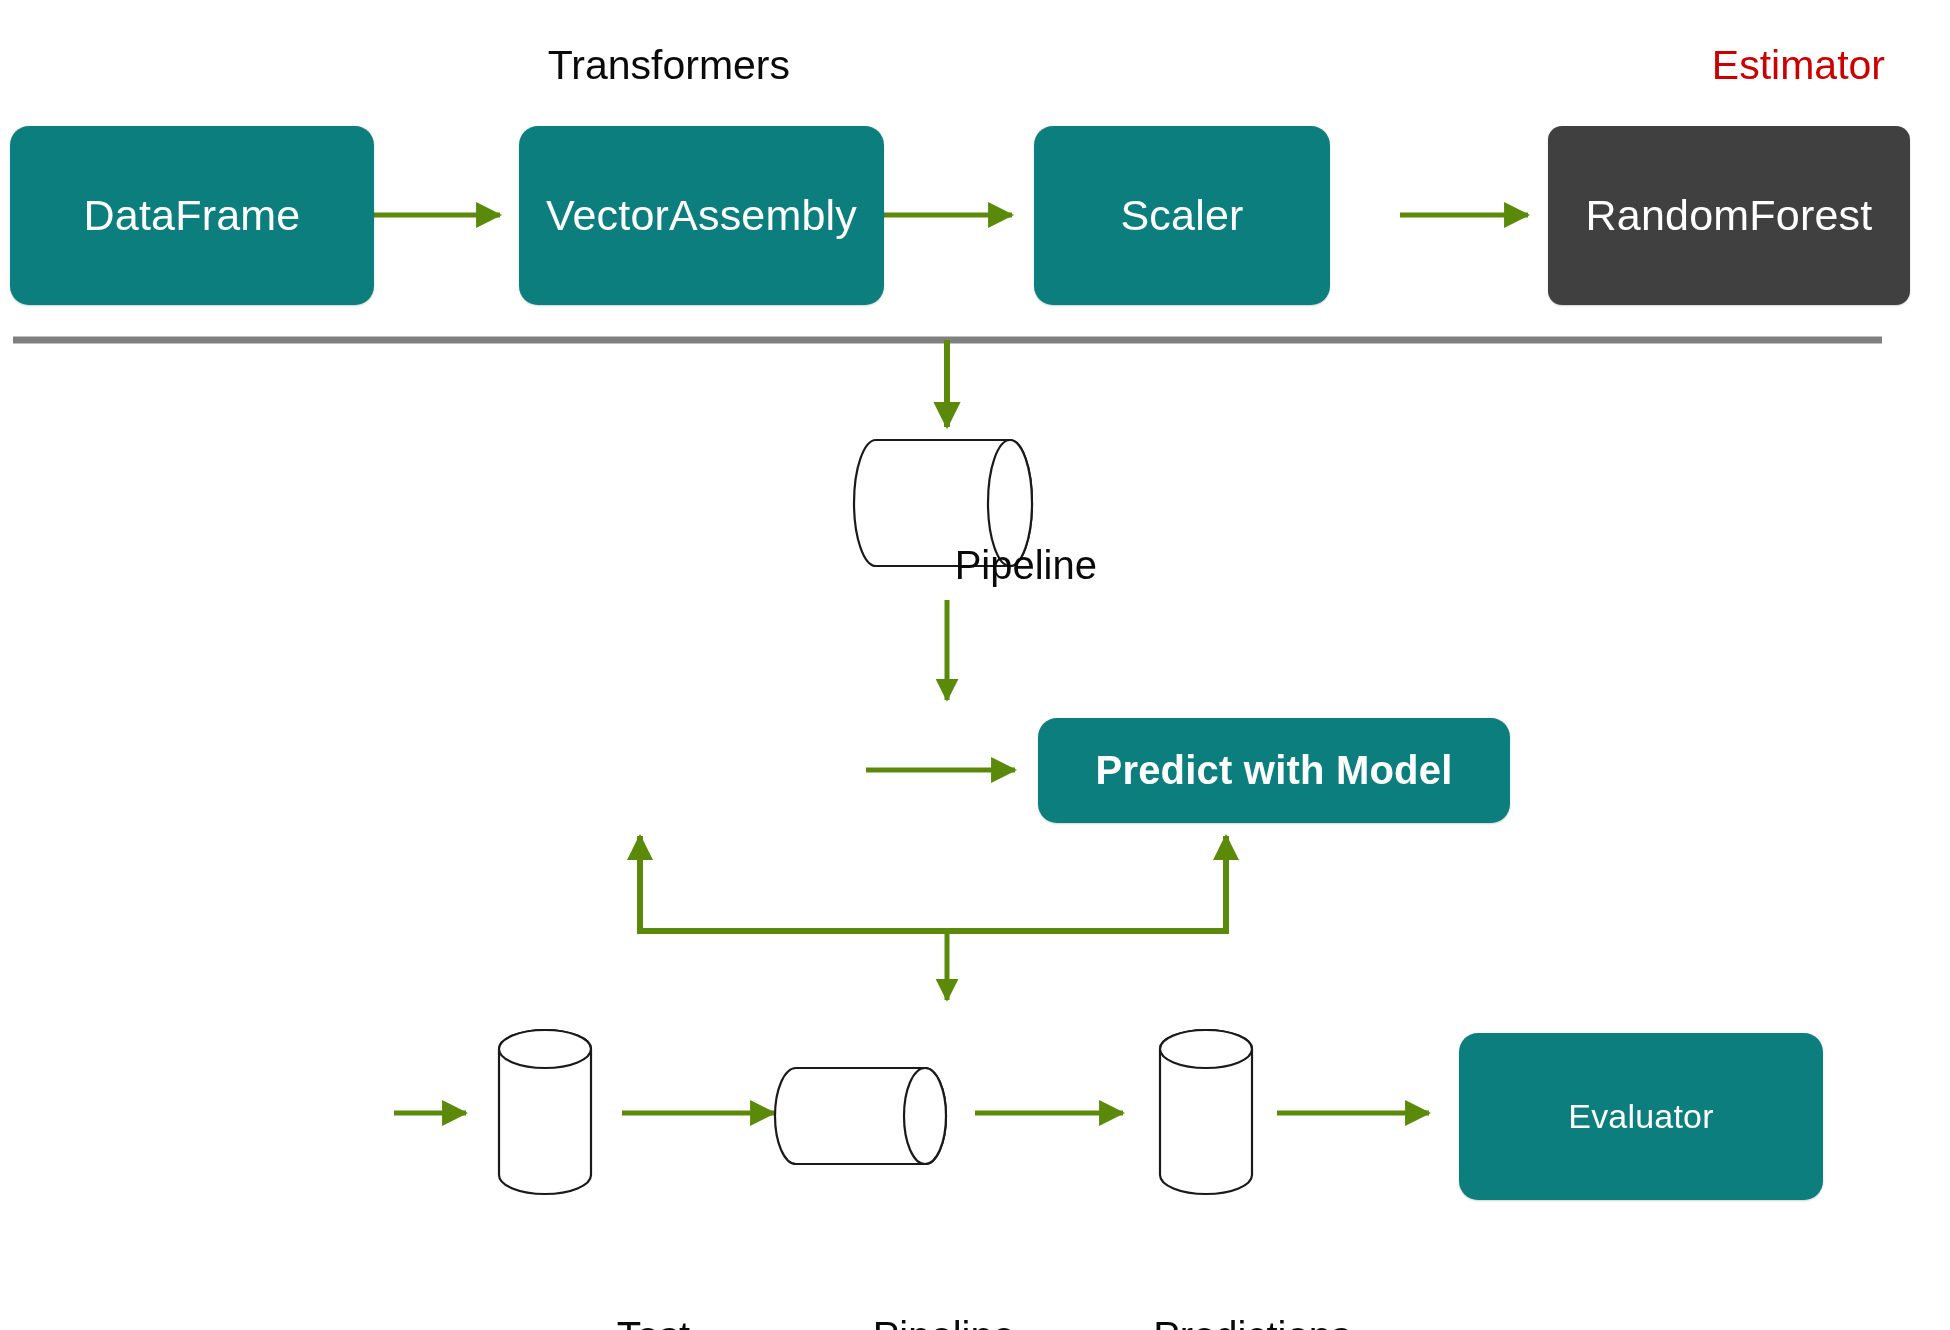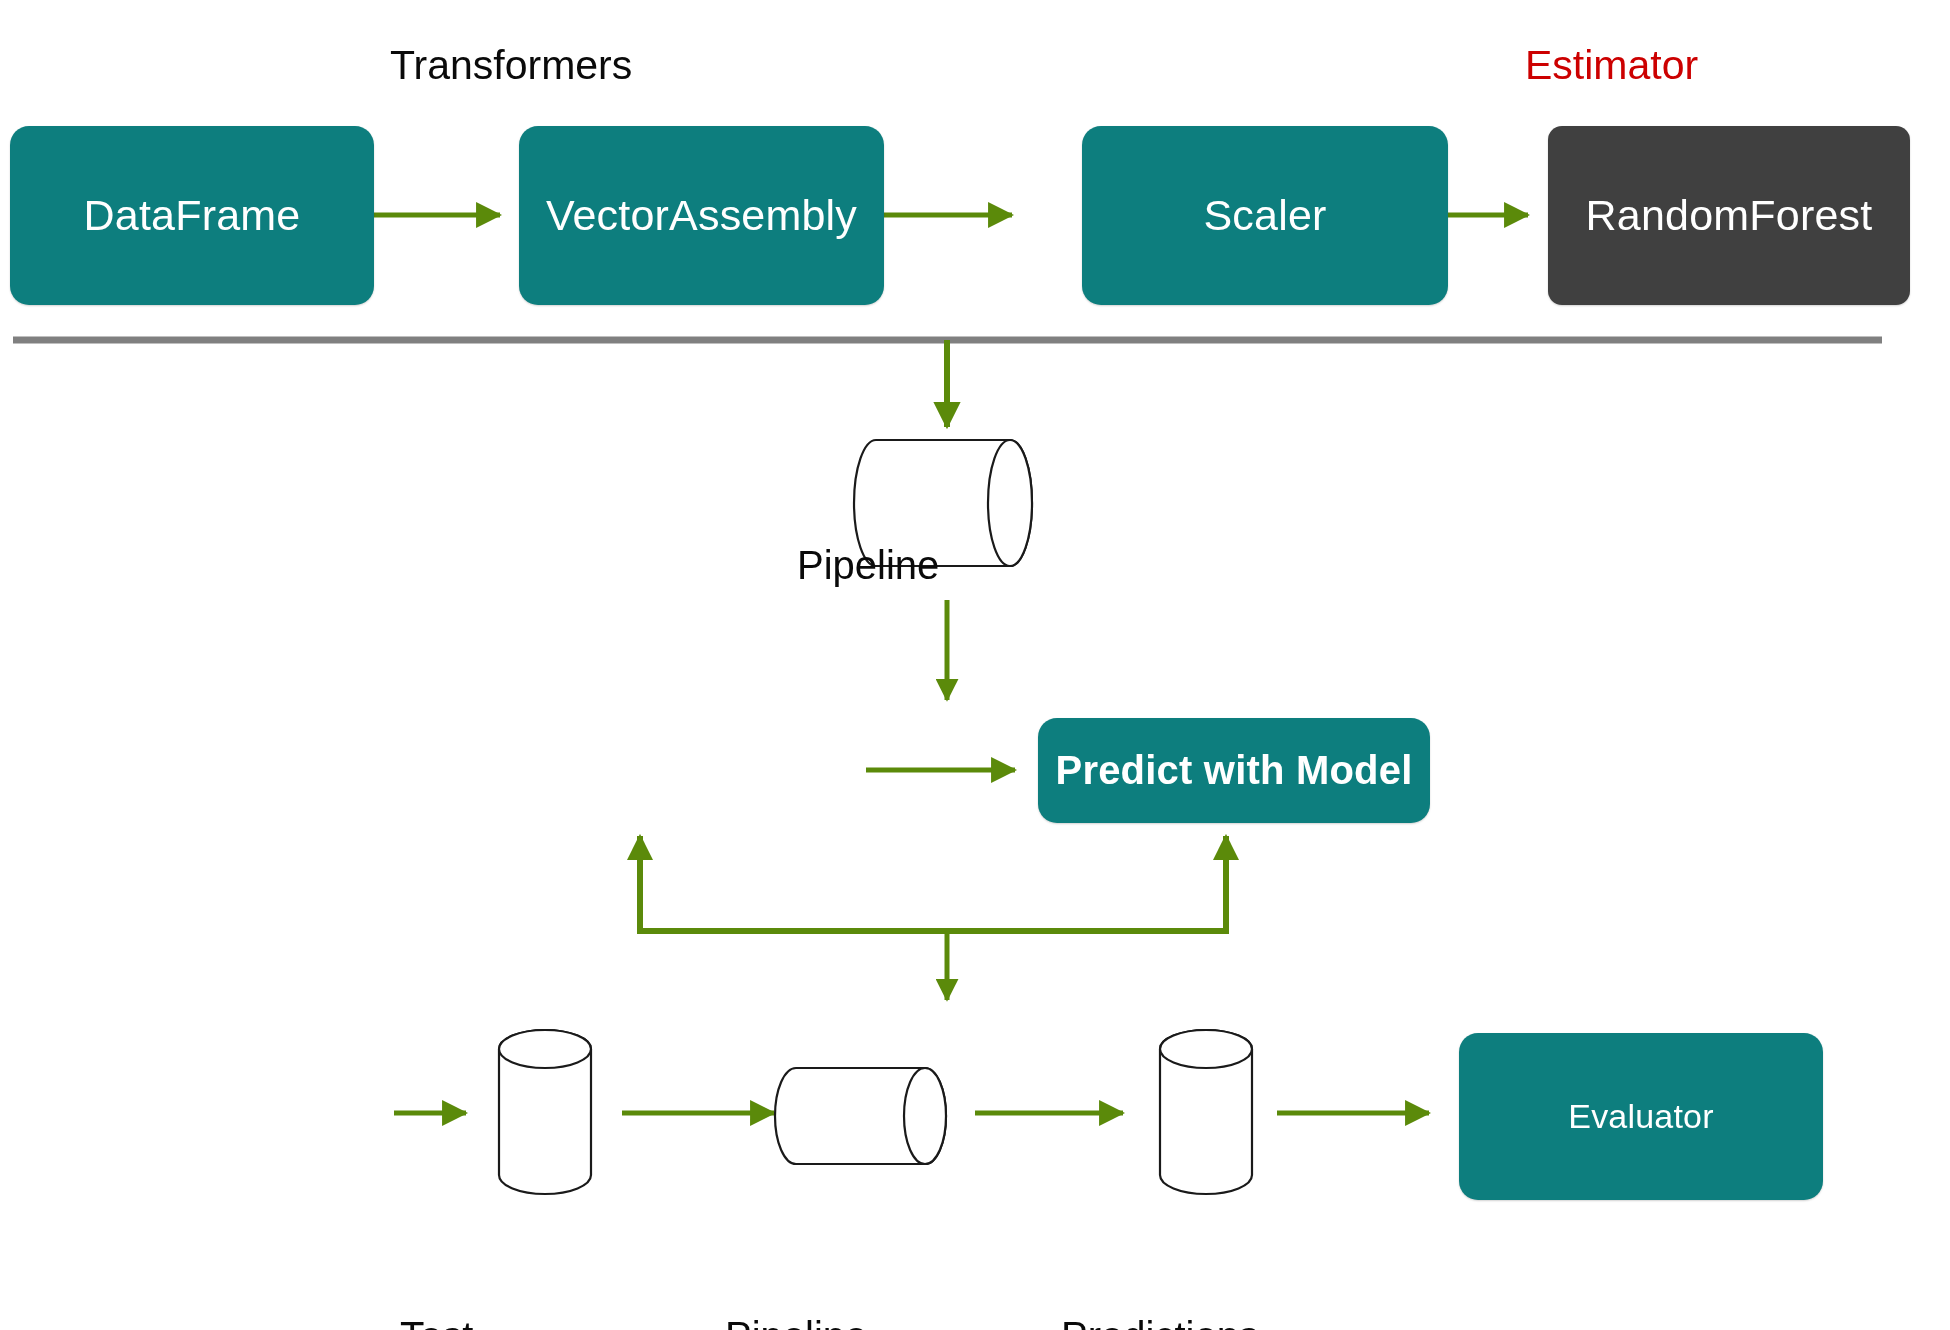--- a/index.html
+++ b/index.html
@@ -36,21 +36,21 @@
     box-shadow: 0 1px 2px rgba(0,0,0,0.18);
   }
   .node-box.teal { background: #0d7e7e; border-radius: 19px; }
   .node-box.red  { background: #404040; }
 
   .free-label {
     position: absolute;
     font-family: "Liberation Sans", sans-serif;
     color: #0a0a0a;
     white-space: pre;
-    text-align: left;
+    text-align: right;
     line-height: 1.16;
   }
   .free-label.red-text { color: #cc0000; }
 </style>
 </head>
 <body>
 
 <div id="canvas">
 
   <svg class="layer" viewBox="0 0 1950 1330" xmlns="http://www.w3.org/2000/svg">
@@ -117,32 +117,32 @@
   <div class="free-label red-text" style="left:1525px; top:42px; width:360px; font-size:41px;">Estimator</div>
 
   <div class="node-box teal" style="left:10px; top:126px; width:364px; height:179px; font-size:43px;">
     <span>DataFrame</span>
   </div>
 
   <div class="node-box teal" style="left:519px; top:126px; width:365px; height:179px; font-size:43px;">
     <span>VectorAssembly</span>
   </div>
 
-  <div class="node-box teal" style="left:1034px; top:126px; width:366px; height:179px; font-size:43px;margin-left:48px;">
+  <div class="node-box teal" style="left:1034px; top:126px; width:296px; height:179px; font-size:43px;">
     <span>Scaler</span>
   </div>
 
   <div class="node-box red" style="left:1548px; top:126px; width:362px; height:179px; font-size:43px;">
     <span>RandomForest</span>
   </div>
 
   <div class="free-label" style="left:797px; top:542px; width:300px; font-size:40px;">Pipeline</div>
 
 
-  <div class="node-box teal" style="left:1038px; top:718px; width:392px; height:105px; font-size:40px; font-weight:700;">
+  <div class="node-box teal" style="left:1038px; top:718px; width:472px; height:105px; font-size:40px; font-weight:700;">
     <span>Predict with Model</span>
   </div>
 
 
   <div class="free-label" style="left:400px; top:1220px; width:290px; font-size:40px;">
     <div>Test</div>
     
   </div>
 
   <div class="free-label" style="left:725px; top:1220px; width:290px; font-size:40px;">

